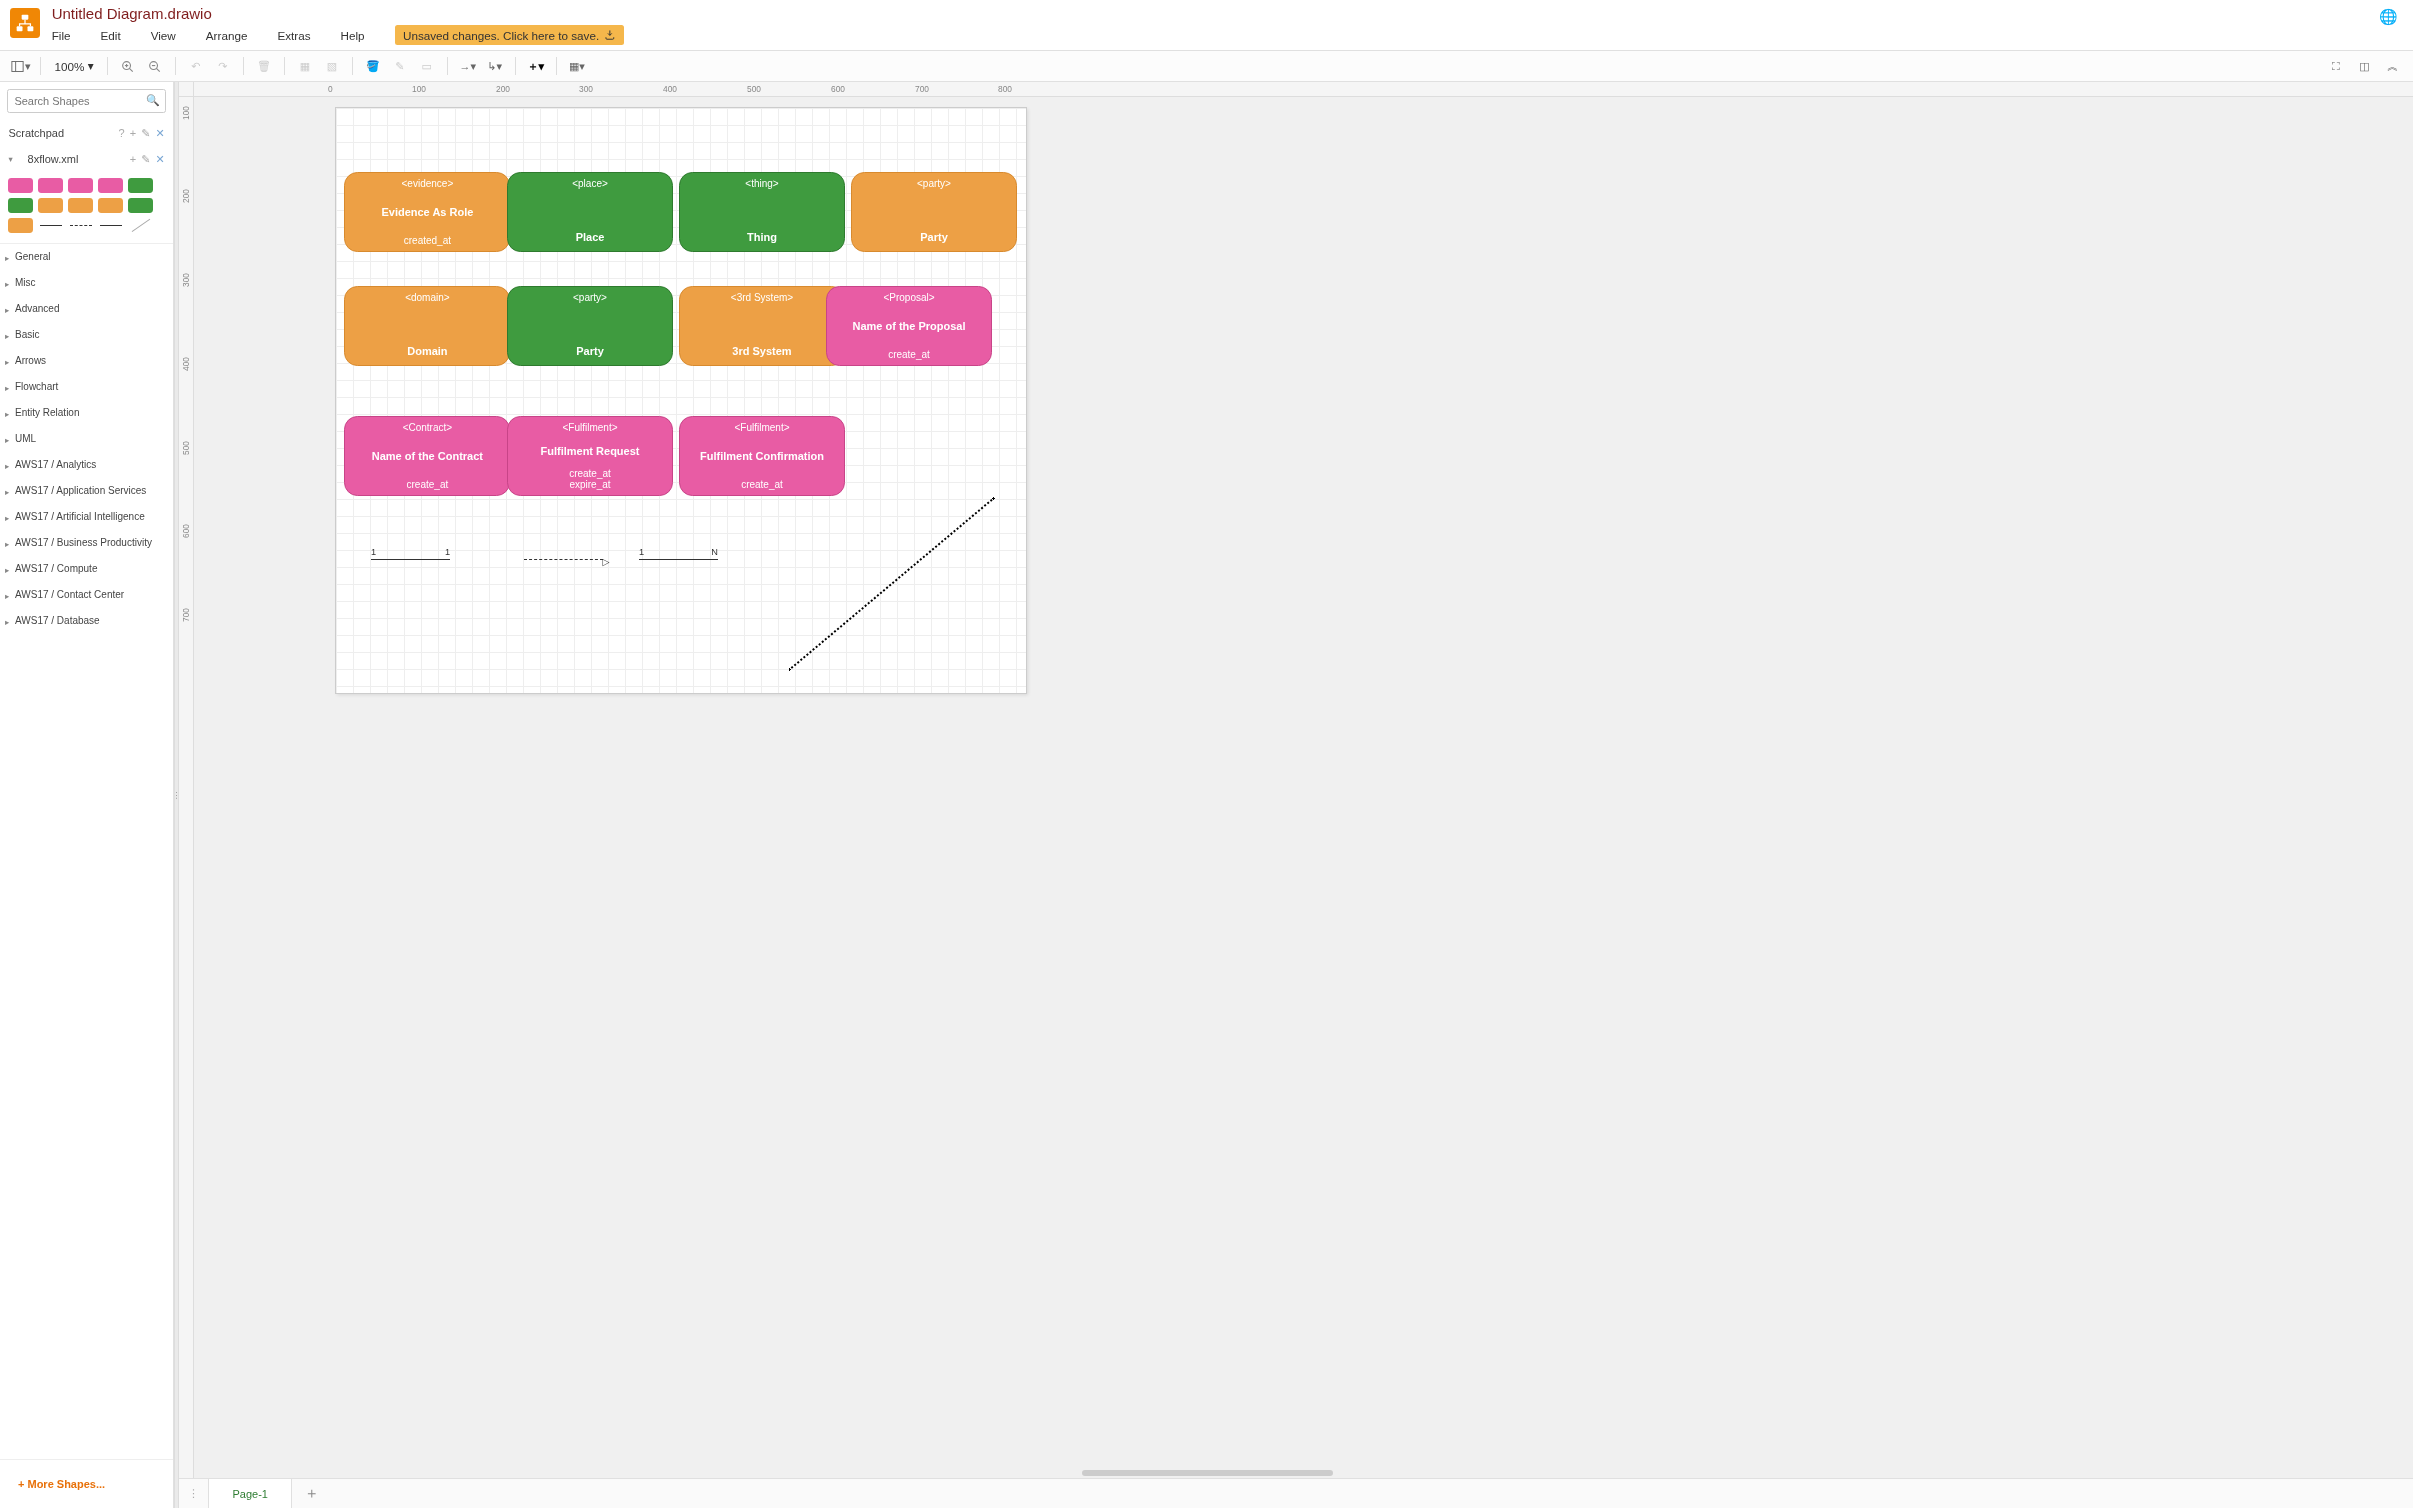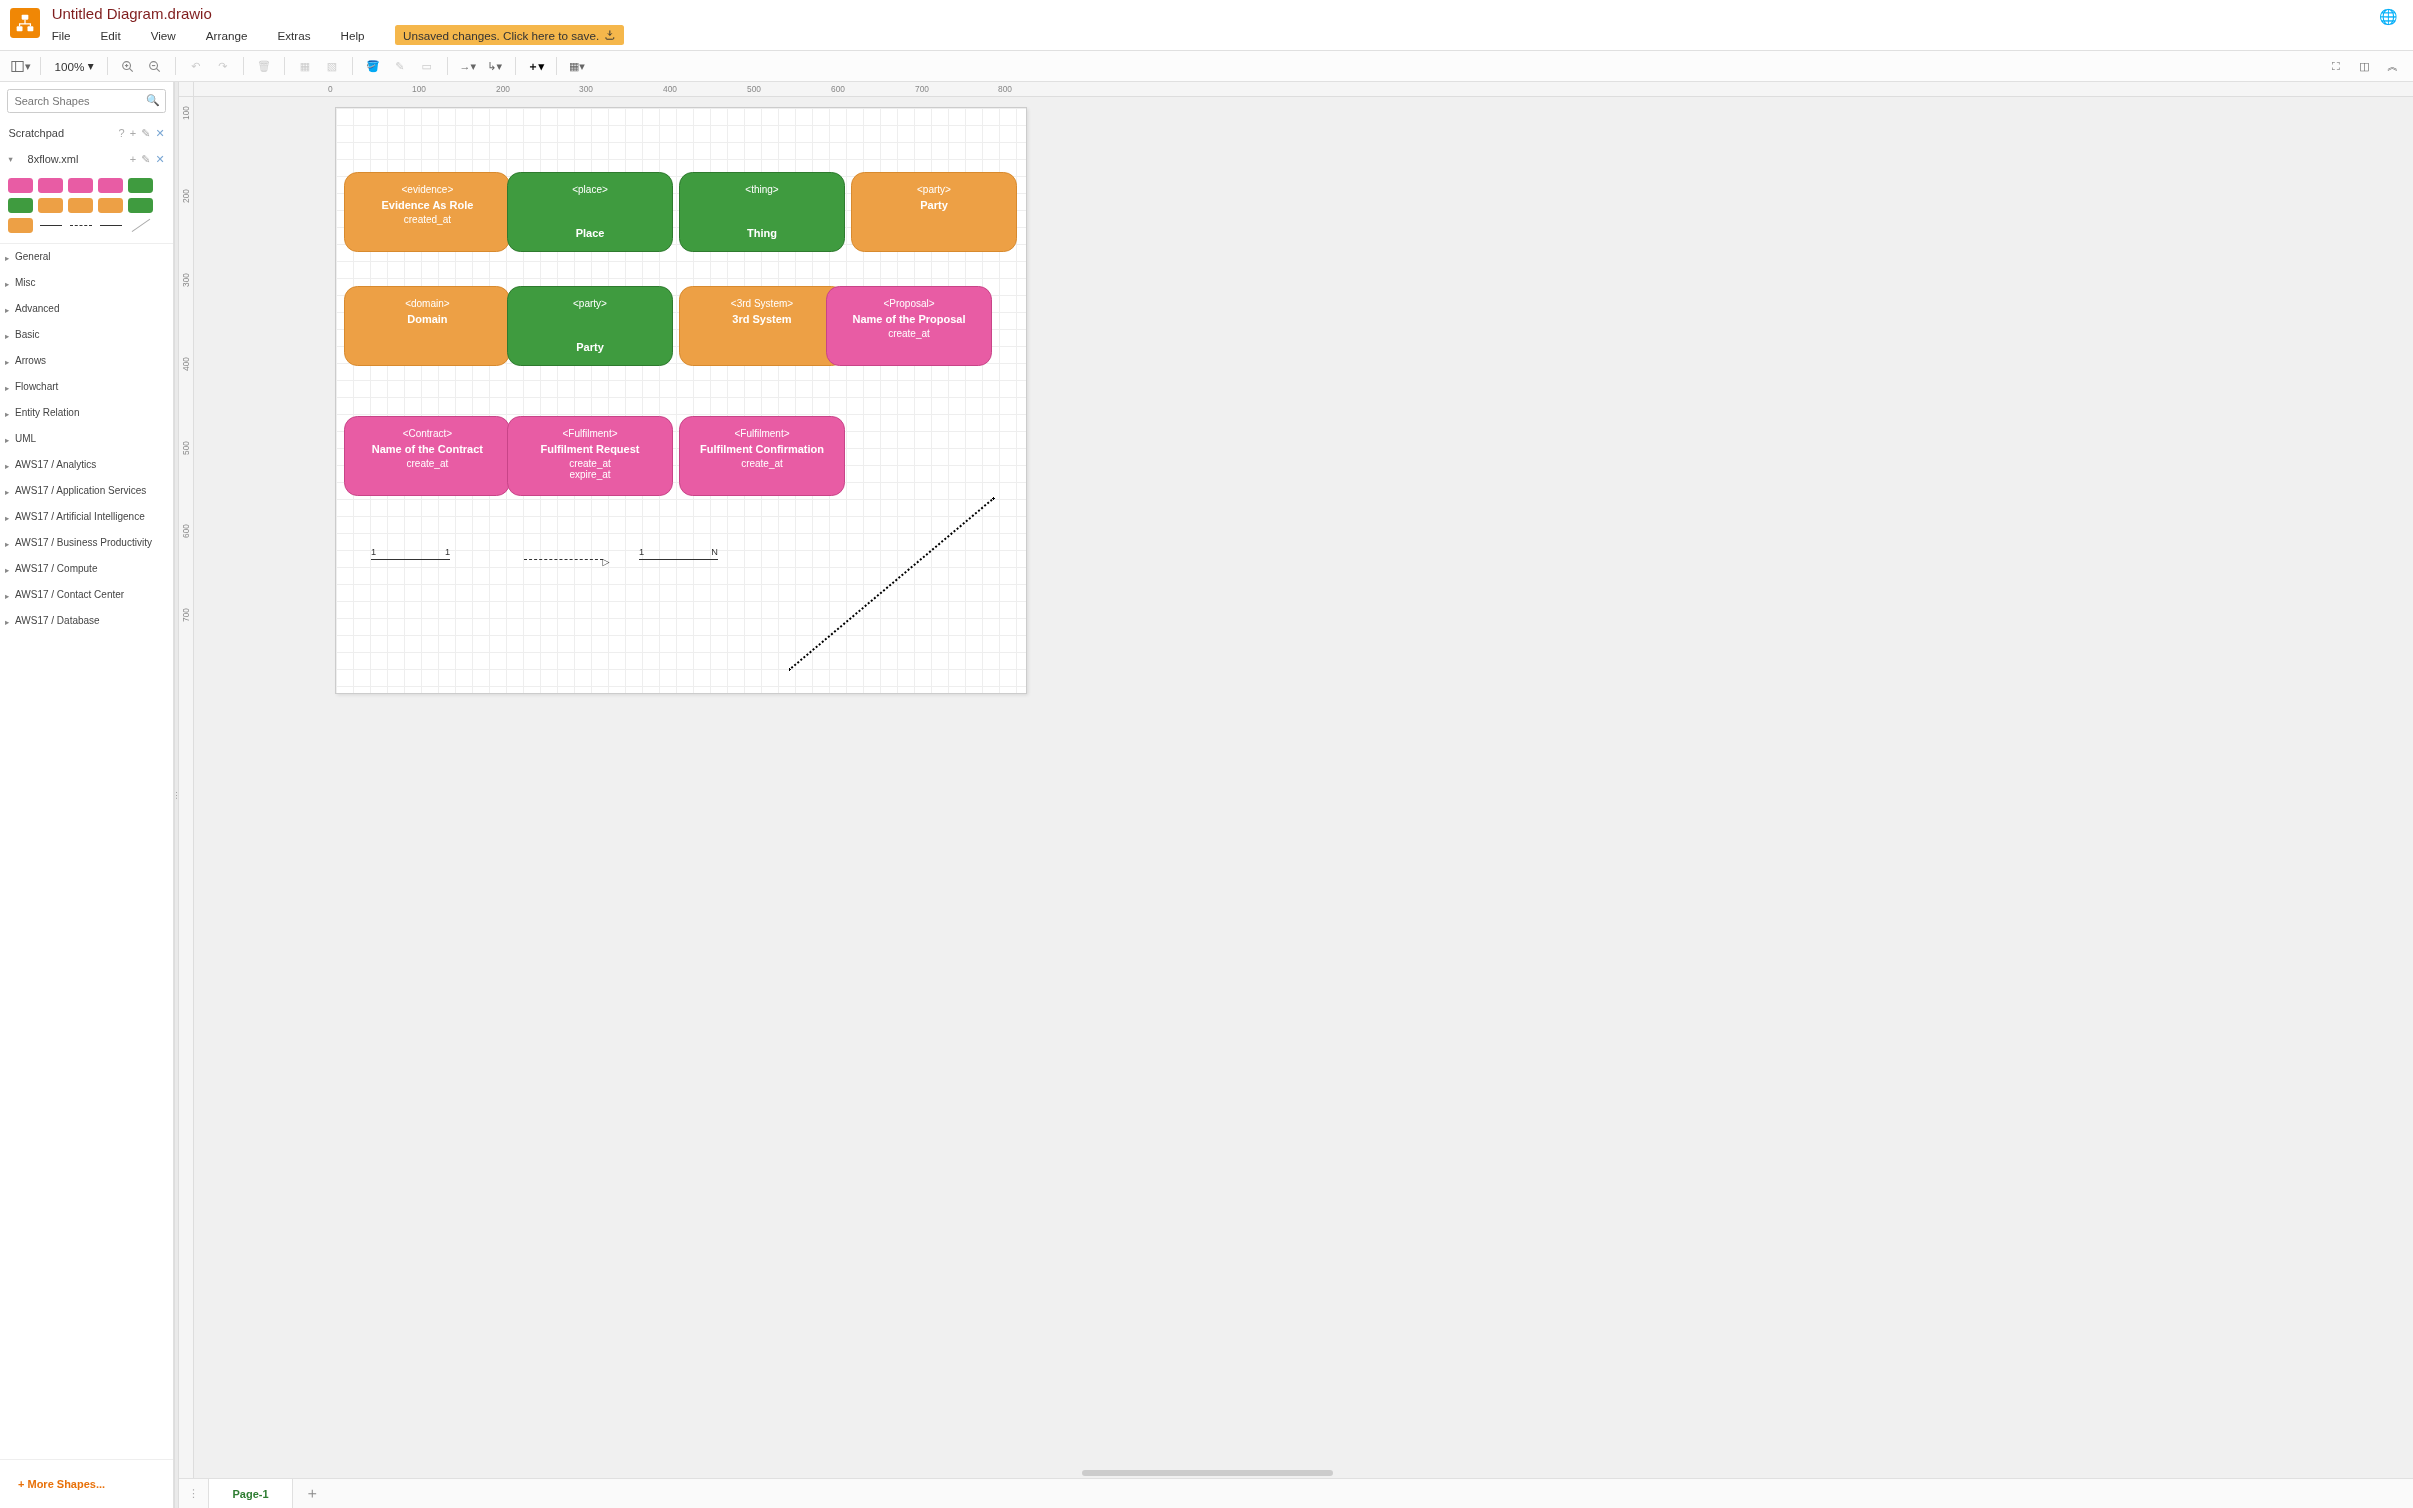--- a/index.html
+++ b/index.html
@@ -53,41 +53,41 @@
 .canvas-wrap { flex:1; display:flex; flex-direction:column; background:#f0f0f0; position:relative; min-width:0;}
 .ruler-h { height:15px; background:#f5f5f5; border-bottom:0.8px solid #ddd; margin-left:15px; position:relative; font-size:8.4px; color:#888; overflow:hidden;}
 .ruler-h span { position:absolute; top:1.7px; }
 .canvas-body { flex:1; display:flex; min-height:0;}
 .ruler-v { width:15px; background:#f5f5f5; border-right:0.8px solid #ddd; position:relative; font-size:8.4px; color:#888;}
 .ruler-v span { position:absolute; left:1.7px; writing-mode:vertical-rl; transform:rotate(180deg);}
 .canvas { flex:1; overflow:auto; position:relative; }
 .page { position:absolute; left:141px; top:10px; width:692px; height:587px; background:#fff; border:0.8px solid #ccc; box-shadow:1.7px 1.7px 3.4px rgba(0,0,0,0.1);
   background-image: linear-gradient(#eee 0.8px, transparent 0.8px), linear-gradient(90deg, #eee 0.8px, transparent 0.8px);
   background-size: 17px 17px; }
-.node { position:absolute; width:166px; height:80px; border-radius:13.4px; display:flex; flex-direction:column; align-items:center; justify-content:flex-start; color:#fff; font-size:11px; text-align:center; padding:11px;}
+.node { position:absolute; width:166px; height:80px; border-radius:13.4px; display:flex; flex-direction:column; align-items:center; justify-content:space-between; color:#fff; font-size:11px; text-align:center; padding:5px;}
 .node.orange { background:#eda045; border:0.8px solid #d88a2e;}
 .node.green { background:#3f9b3f; border:0.8px solid #2e7a2e;gap:28px;}
 .node.pink { background:#e85ca4; border:0.8px solid #c84488;}
 .node .stereo { font-size:10px; }
 .node .name { font-weight:600; margin:3.4px 0;}
 .node .attr { font-size:10px; }
 .conn { position:absolute; font-size:10px; color:#333;}
 .conn-line { border-top:0.8px solid #333; width:79px; position:relative;}
 .conn-line.dashed { border-top-style:dashed;}
 .conn-end-l { position:absolute; left:0; top:-13.4px; font-size:9.2px;}
 .conn-end-r { position:absolute; right:0; top:-13.4px; font-size:9.2px;}
 .arrow-open { position:absolute; right:-6.7px; top:-4.2px; font-size:9.2px;}
 .dotted-line { position:absolute; border-top:2.5px dotted #000; transform-origin:left center;}
 
 .hscroll { position:absolute; bottom:1.7px; left:40%; width:251px; height:6.7px; background:#ccc; border-radius:3.4px;}
 
 
 .footer { height:30px; border-top:0.8px solid #e0e0e0; display:flex; align-items:center; background:#fafafa;}
 .footer .dots { width:30px; text-align:center; color:#aaa; border-right:0.8px solid #e0e0e0; height:100%; display:flex; align-items:center; justify-content:center;}
-.footer .tab { padding:0 23.5px; height:100%; display:flex; align-items:center; background:#fff; color:#2e7d32; font-weight:700; border-right:0.8px solid #e0e0e0;}
+.footer .tab { padding:0 23.5px; height:100%; display:flex; align-items:center; background:#fff; color:#2e7d32; font-weight:400; border-right:0.8px solid #e0e0e0;}
 .footer .add { padding:0 11.7px; color:#888; font-size:15px;}
 
 .divider-handle { width:5px; background:#eaeaea; border-left:0.8px solid #ddd; border-right:0.8px solid #ddd; cursor:col-resize; display:flex; align-items:center; justify-content:center;}
 .divider-handle::after { content:"⋮"; color:#999; font-size:8.4px;}
 </style>
 </head>
 <body>
 
 <div class="app">
   <div class="header">

